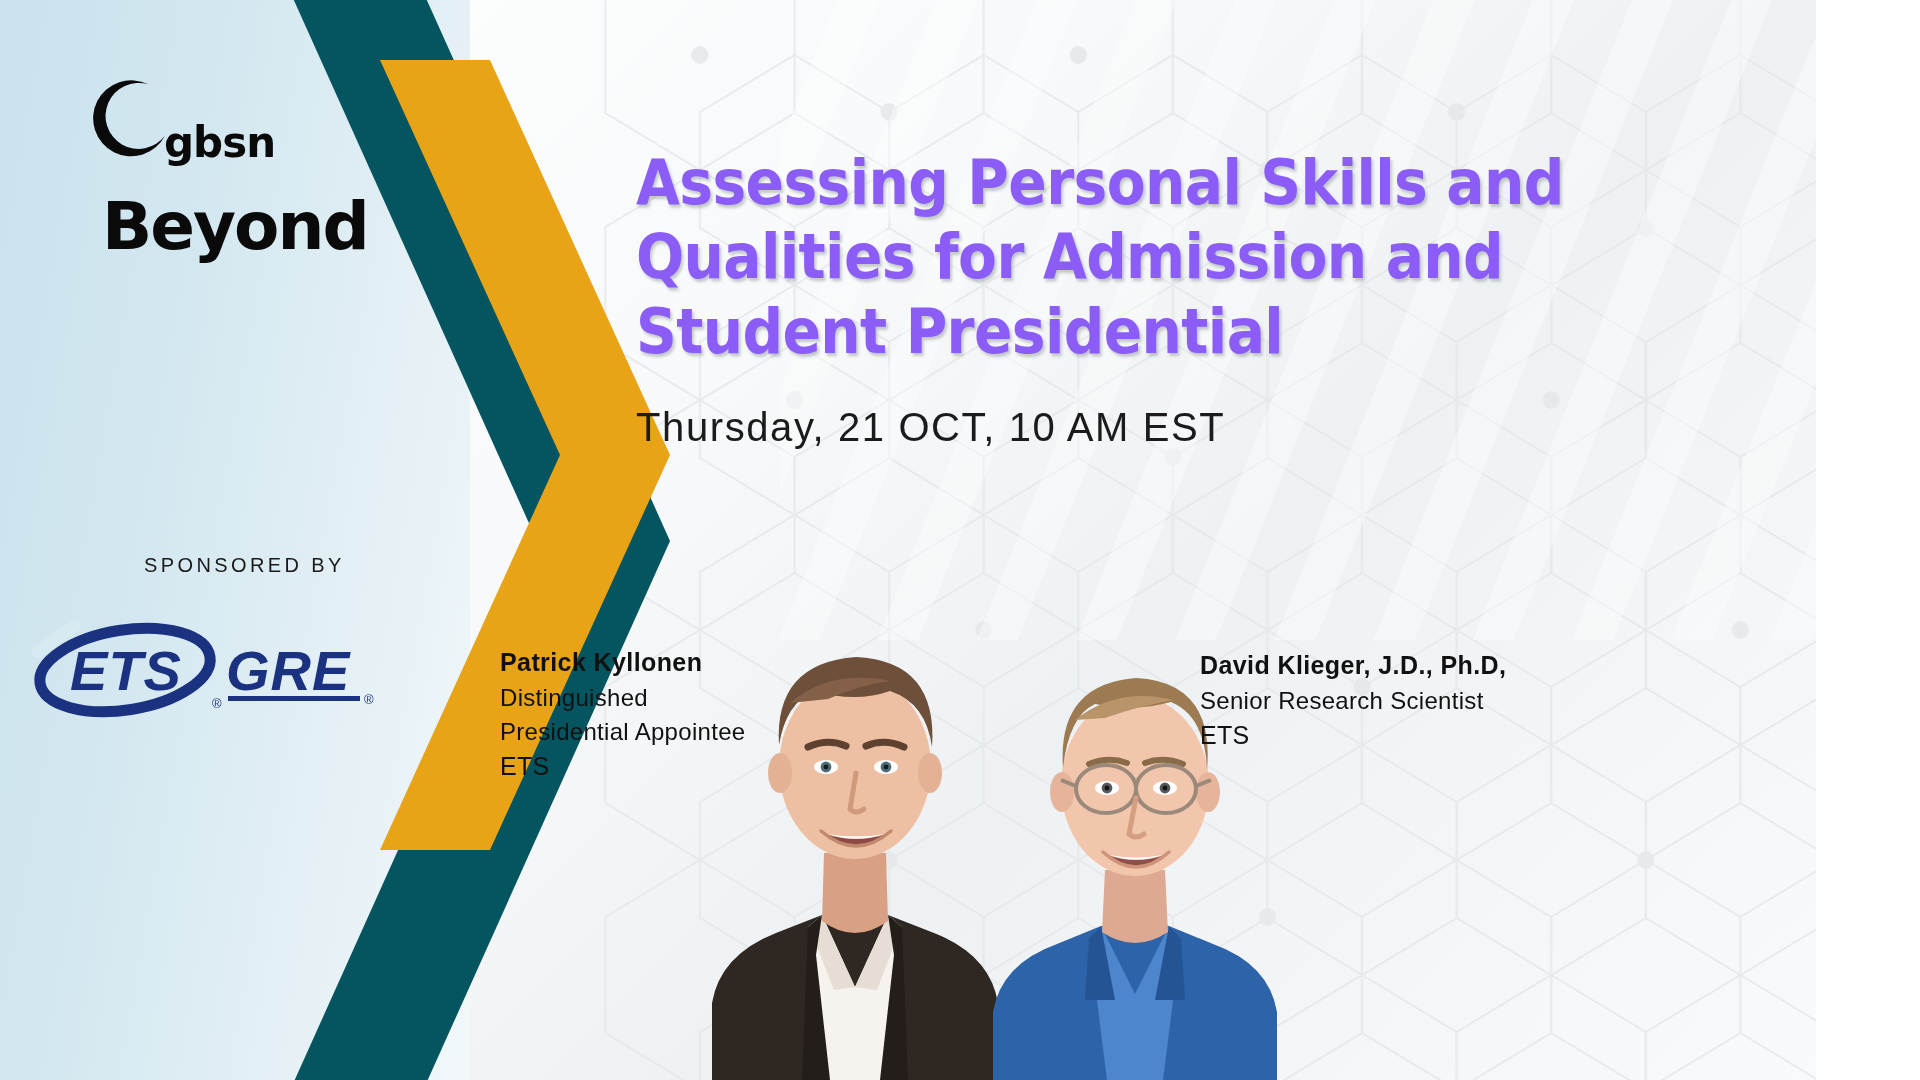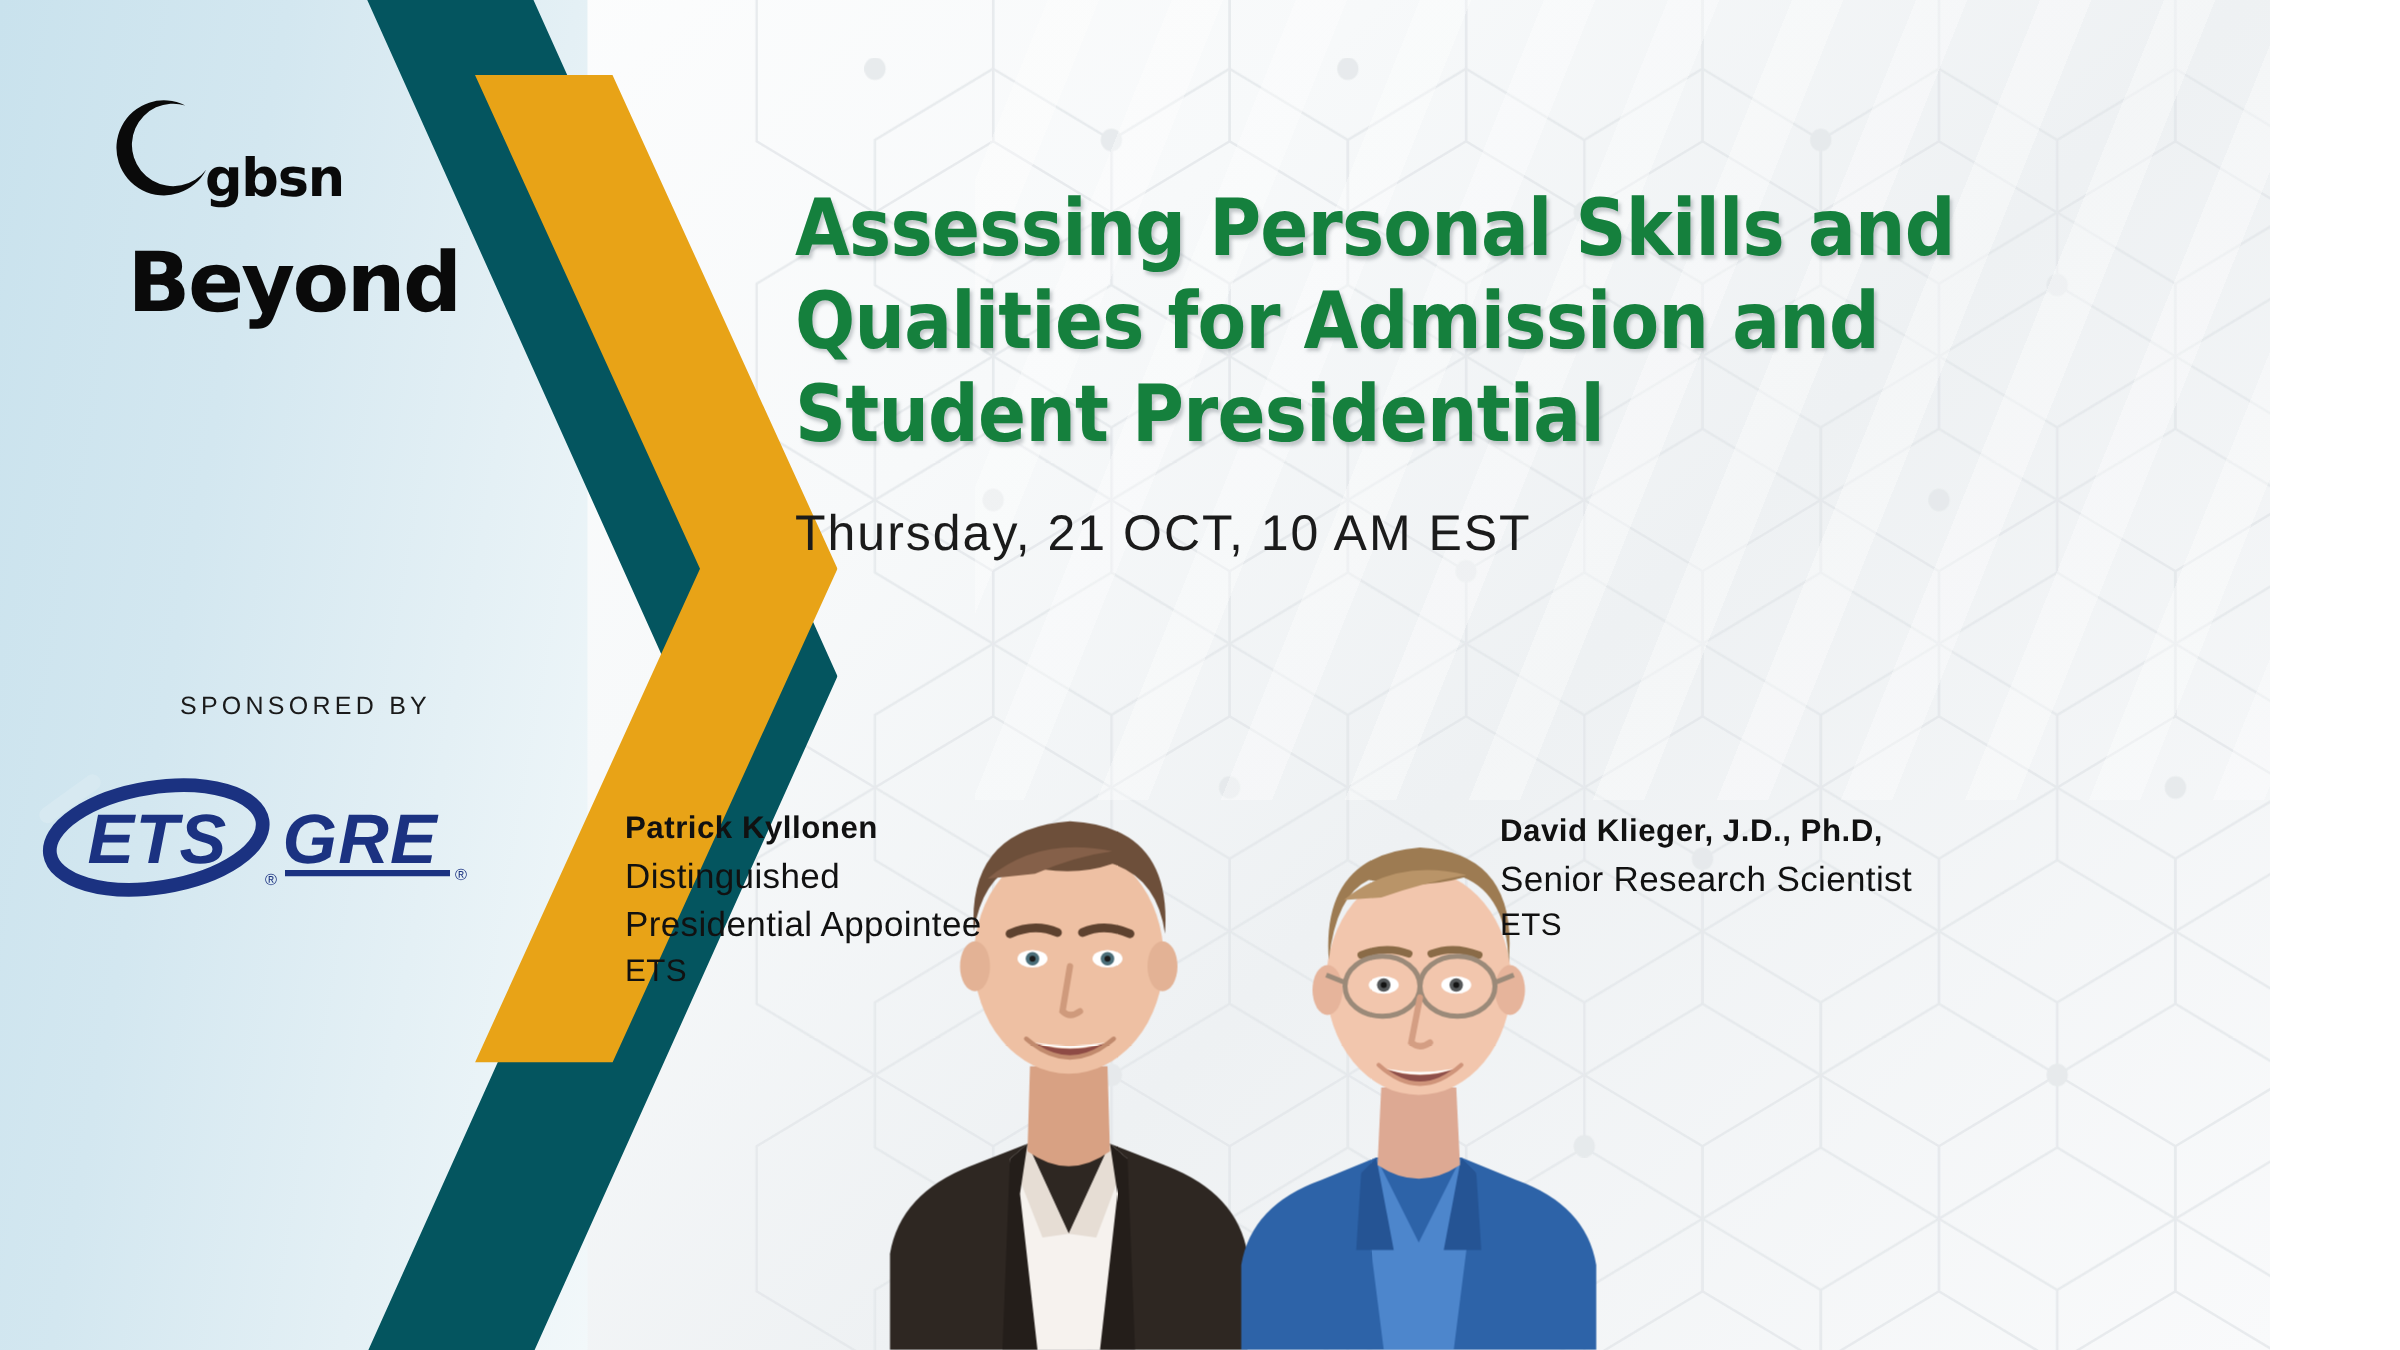--- a/index.html
+++ b/index.html
@@ -72,21 +72,21 @@
   }
   .ets-wrap{position:relative;width:200px;height:110px;}
   .gre-wrap{position:relative;width:165px;height:110px;margin-left:-8px;}
   .ets-wrap svg,.gre-wrap svg{display:block;}
 
   
   .title{
     position:absolute;left:636px;top:146px;width:1250px;z-index:6;
     font-family:"DejaVu Sans Condensed","Liberation Sans Narrow","Liberation Sans",sans-serif;
     font-weight:700;font-size:63px;line-height:1.18;
-    color:#15803d;letter-spacing:-0.6px;
+    color:#8b5cf6;letter-spacing:-0.6px;
     text-shadow:2px 3px 3px rgba(130,140,145,.45);
   }
   .title .ln{display:block;white-space:nowrap;}
 
   .date{
     position:absolute;left:636px;top:405px;width:1250px;z-index:6;
     text-align:left;
     font-size:40px;font-weight:400;color:#1b1b1b;letter-spacing:1.6px;
   }
 
@@ -94,21 +94,21 @@
   .photos{position:absolute;left:690px;top:530px;width:640px;height:550px;z-index:5;}
   .photo{position:absolute;bottom:0;}
   .photo svg{display:block;}
   .photo-left{left:0;width:330px;height:545px;z-index:5;}
   .photo-right{left:285px;width:320px;height:520px;z-index:6;}
 
   .speaker-block{position:absolute;z-index:7;color:#111;}
   .speaker-left{left:500px;top:645px;width:310px;}
   .speaker-right{left:1200px;top:648px;width:345px;}
   .sp-name{font-size:25px;font-weight:700;letter-spacing:.4px;line-height:1.42;}
-  .sp-role{font-size:28px;font-weight:400;letter-spacing:.3px;line-height:1.42;}
+  .sp-role{font-size:24px;font-weight:400;letter-spacing:.3px;line-height:1.42;}
   .sp-org{font-size:25px;font-weight:400;letter-spacing:.3px;line-height:1.42;}
 </style>
 </head>
 <body>
 
 <div id="stage">
 
   <div class="bg-right"></div>
 
   <div class="hexlayer">

